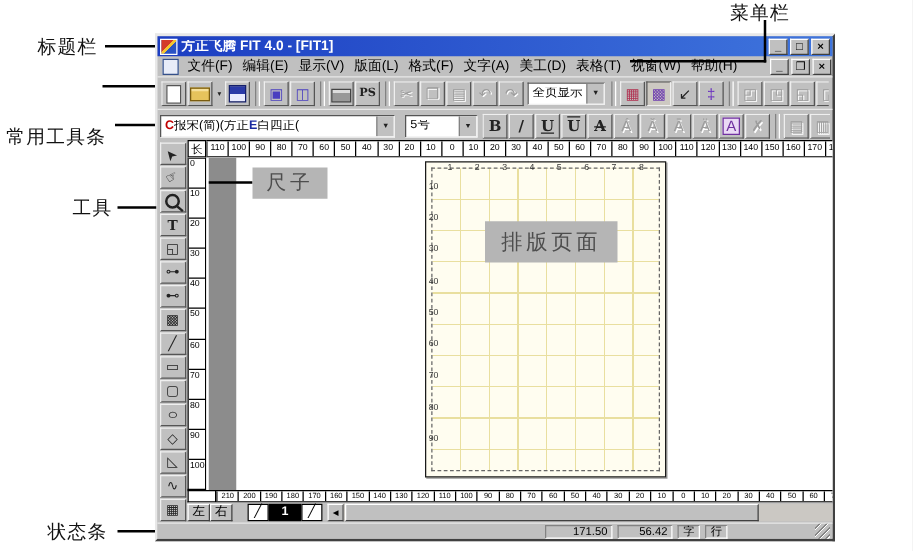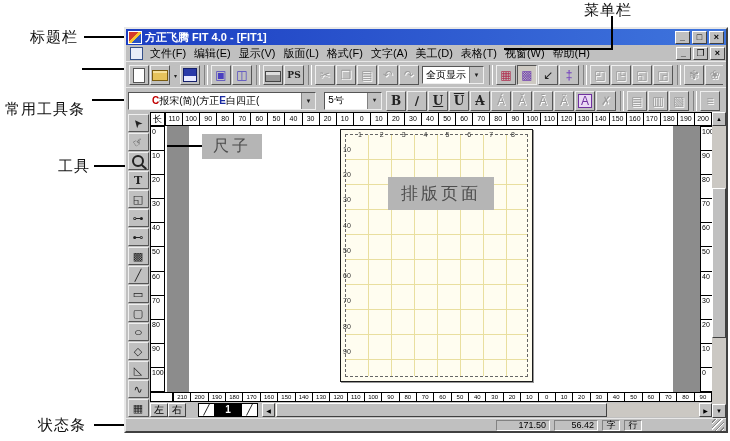--- a/index.html
+++ b/index.html
@@ -5,21 +5,21 @@
   html,body{margin:0;padding:0;background:#fff;}
   #stage{position:relative;width:730px;height:441px;background:#fff;overflow:hidden;
          font-family:"Liberation Sans","DejaVu Sans",sans-serif;}
   
   .ann{position:absolute;font-family:Liberation Sans, sans-serif;font-size:15px;color:#111;
        letter-spacing:1px;white-space:nowrap;z-index:40;}
   .aline{position:absolute;background:#000;height:2px;z-index:40;}
   .glabel{position:absolute;background:#b5b5b5;color:#4d4d4d;font-family:"DejaVu Serif","Liberation Serif",serif;
           font-size:17px;letter-spacing:3px;padding:5px 13px;z-index:30;white-space:nowrap;}
   
-  #win{position:absolute;left:124px;top:27px;width:604px;height:406px;background:#c0c0c0;
+  #win{position:absolute;left:124px;top:27px;width:544px;height:406px;background:#c0c0c0;
        border:2px solid;border-color:#e8e8e8 #404040 #404040 #e8e8e8;box-sizing:border-box;z-index:10;}
   .wi{position:absolute;}
   #titlebar{left:0;top:0;right:0;height:16px;background:linear-gradient(90deg,#1c3ec2,#3f75dd);
             display:flex;align-items:center;padding:0 2px;gap:3px;}
   #app-icon{width:12px;height:11px;flex:none;border:1px solid #fff;
             background:linear-gradient(135deg,#d43b2a 0 42%,#f4c430 42% 58%,#2a53c4 58% 100%);}
   #win-title{color:#fff;font-size:11px;font-weight:bold;flex:1;white-space:nowrap;overflow:hidden;line-height:1;}
   #win-controls,#doc-controls{display:flex;gap:2px;flex:none;}
   .winbtn{width:15px;height:13px;background:#c0c0c0;border:1px solid;border-color:#fff #404040 #404040 #fff;
           font-size:9px;line-height:10px;text-align:center;font-weight:bold;color:#000;box-sizing:border-box;}
@@ -39,21 +39,21 @@
   .glyph{font-size:12px;line-height:1;color:#222;}
   .disabled .glyph{color:#9c9c9c !important;text-shadow:1px 1px 0 #fff;}
   .tsep{width:2px;height:20px;flex:none;border-left:1px solid #828282;border-right:1px solid #fff;margin:0 3px;}
   .tdrop{width:9px;height:20px;flex:none;display:flex;align-items:center;justify-content:center;font-size:6px;color:#222;}
   .combo{height:18px;background:#fff;border:1px solid;border-color:#555 #efefef #efefef #555;display:flex;
          align-items:center;flex:none;box-sizing:border-box;overflow:hidden;}
   .zoom-combo{width:62px;margin:0 2px;}
   .combo-text{flex:1;font-size:10px;padding:0 3px;white-space:nowrap;overflow:hidden;color:#000;line-height:1;}
   .combo-arrow{width:13px;height:100%;background:#c0c0c0;border-left:1px solid #828282;font-size:6px;flex:none;
                display:flex;align-items:center;justify-content:center;color:#222;}
-  #font-combo{width:188px;margin-right:8px;padding-left:20px;}
+  #font-combo{width:188px;margin-right:8px;}
   #size-combo{width:58px;margin-right:4px;font-family:Liberation Mono, monospace;}
   .fc{color:#c00000;font-weight:bold;}
   .fe{color:#1a2aa0;font-weight:bold;}
   .fb{font-family:"DejaVu Serif","Liberation Serif",serif;font-weight:bold;}
   .u{text-decoration:underline;} .o{text-decoration:overline;} .s{text-decoration:line-through;}
   .boxed{border:1px solid #7030a0;background:#ead9f5;padding:0 2px;}
   .txticon{font-size:9px;font-weight:bold;font-family:"DejaVu Serif","Liberation Serif",serif;}
   
   .mi-new{width:10px;height:13px;background:#fff;border:1px solid #555;}
   .mi-open{width:14px;height:9px;background:#e6c35c;border:1px solid #7a5c10;box-shadow:inset 0 2px 0 #f6e09a;}

